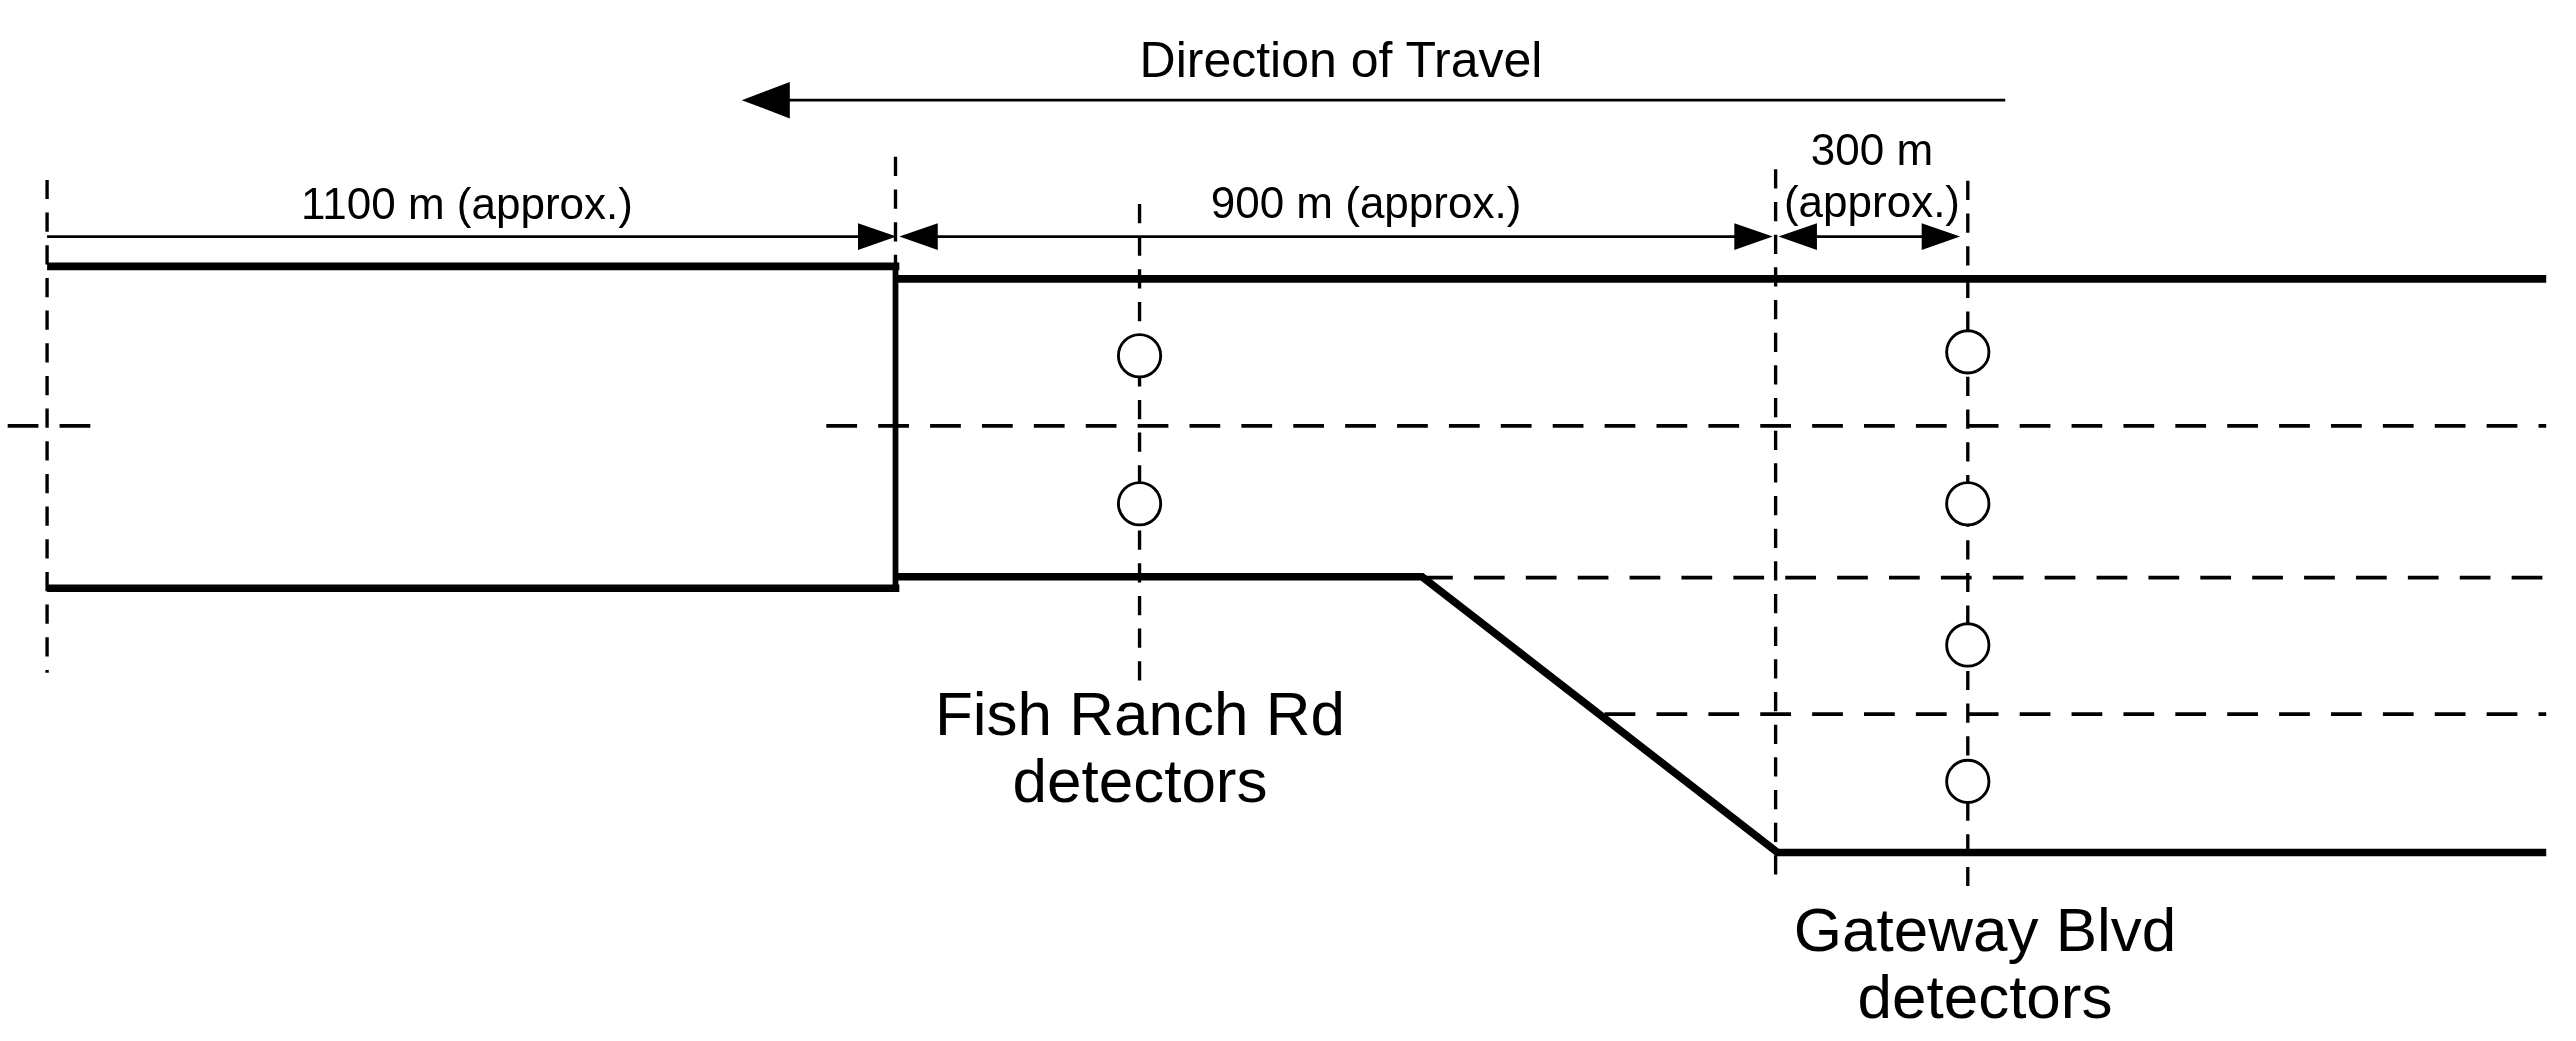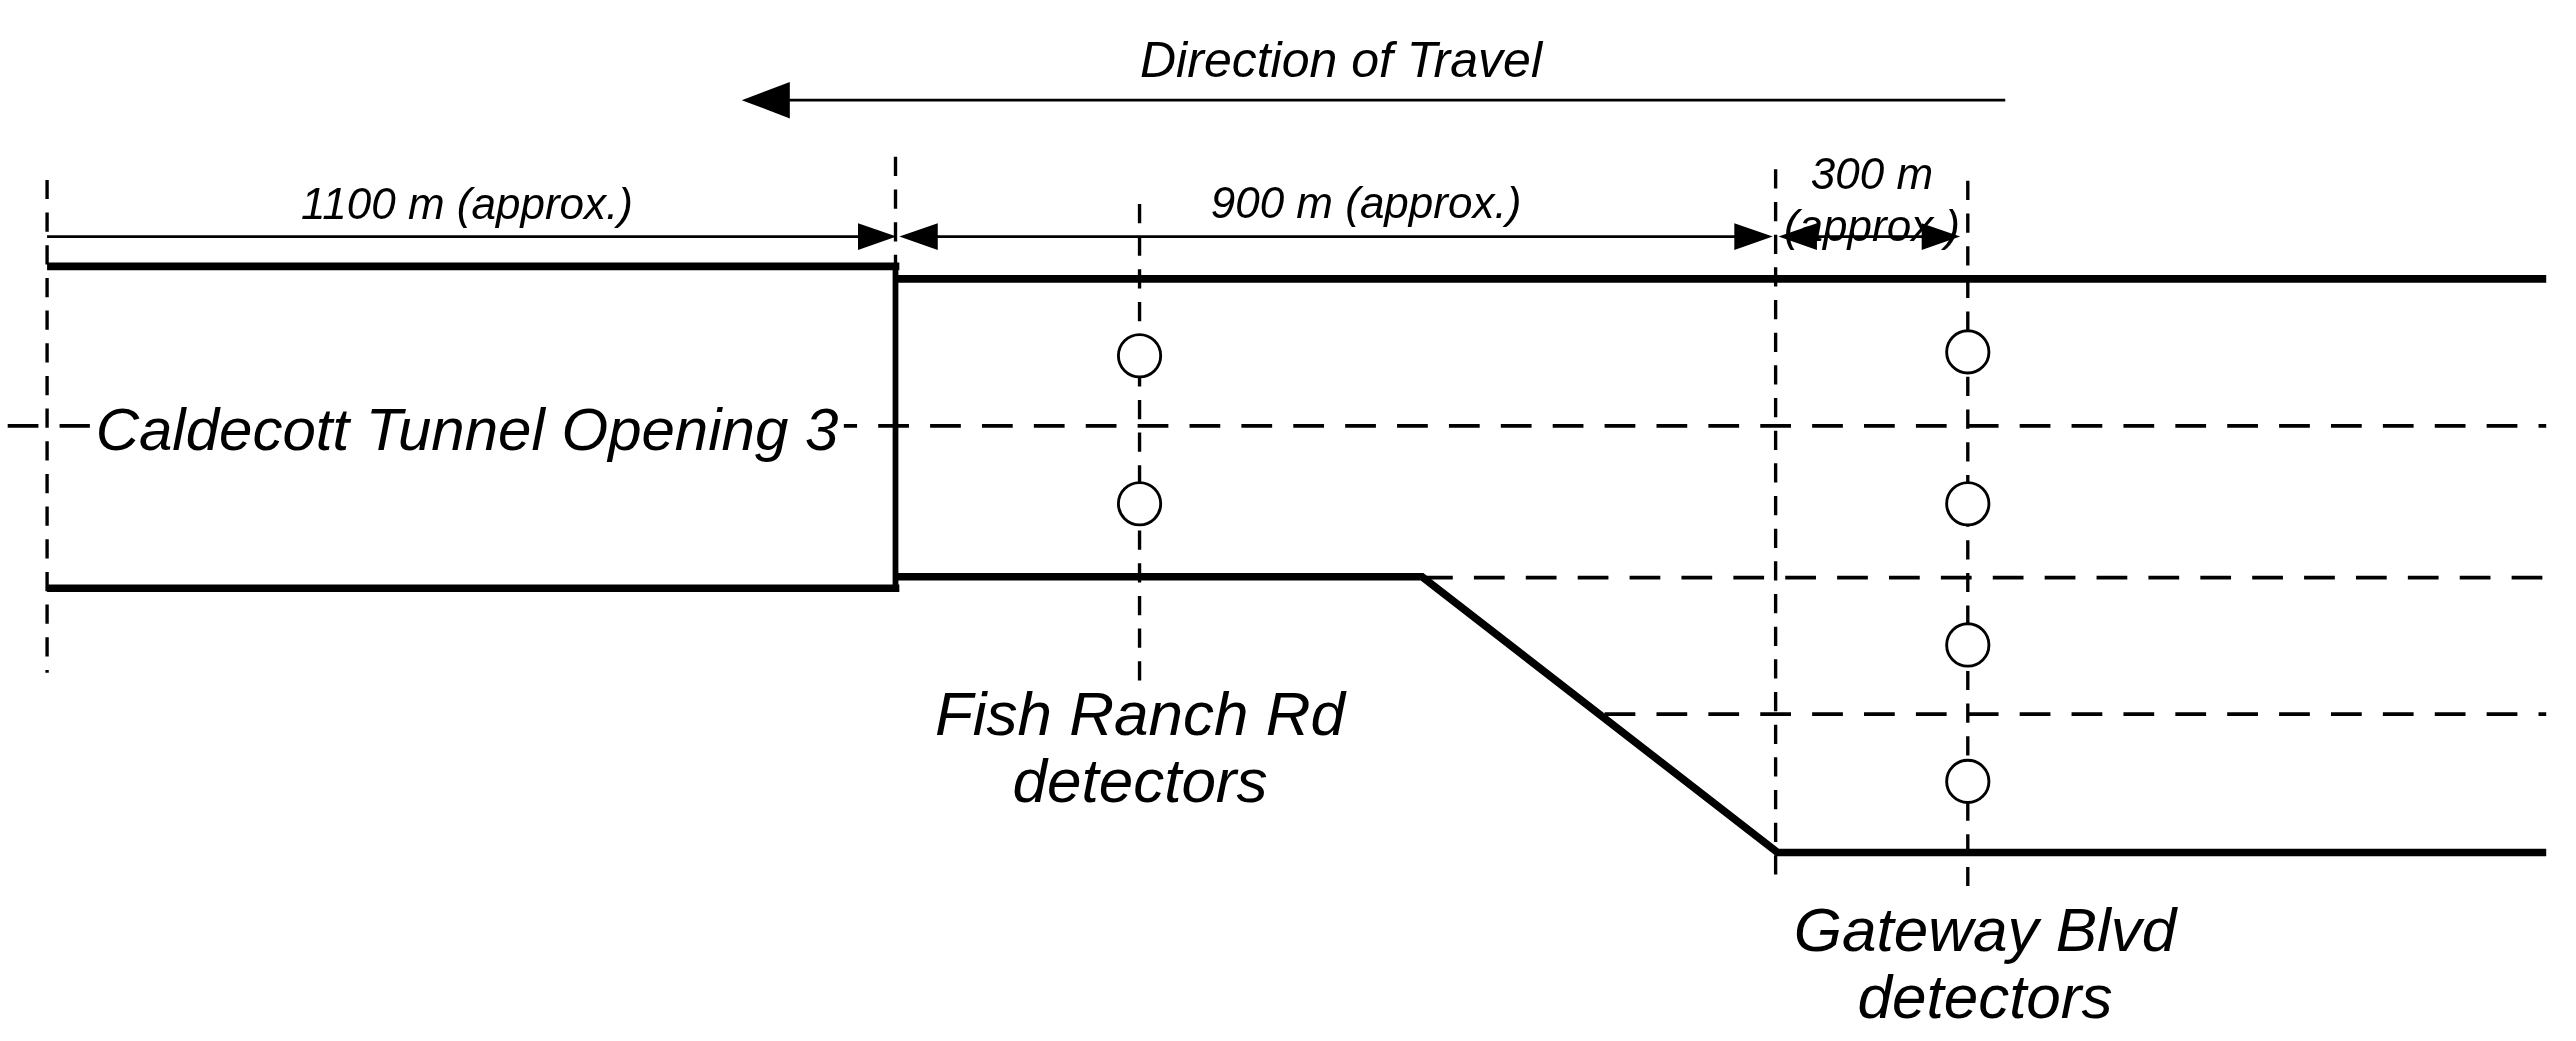--- a/index.html
+++ b/index.html
@@ -8,21 +8,20 @@
     background: #ffffff;
   }
   .canvas {
     position: relative;
     width: 2576px;
     height: 1042px;
     background: #ffffff;
     font-family: "Liberation Sans", sans-serif;
     color: #000000;
     overflow: hidden;
-    font-style: italic;
   }
   .linework {
     position: absolute;
     left: 0; top: 0;
     width: 2576px;
     height: 1042px;
   }
   .label {
     position: absolute;
     transform: translate(-50%, -50%);
@@ -86,26 +85,25 @@
     <circle cx="2048" cy="671" r="22" fill="#fff" stroke="#000" stroke-width="3"></circle>
     <circle cx="2048" cy="813" r="22" fill="#fff" stroke="#000" stroke-width="3"></circle>
   </svg>
 
   <div class="label direction-label" style="left:1341px; top:60px; background:transparent;">Direction of Travel</div>
 
   <div class="label dim-label" style="left:467px; top:204px; background:transparent;">1100 m (approx.)</div>
 
   <div class="label dim-label" style="left:1366px; top:203px; background:transparent;text-align:center;">900 m (approx.)</div>
 
-  <div class="label dim-label-2line multiline" style="left:1872px; top:176px; background:transparent;margin-top:24px;">
+  <div class="label dim-label-2line multiline" style="left:1872px; top:176px; background:transparent;">
     <div>300 m</div>
     <div>(approx.)</div>
   </div>
 
-  <div class="label tunnel-label" style="left:467px; top:429px;">Caldecott Tunnel Opening 3</div>
 
   <div class="label detector-label multiline" style="left:1140px; top:747px;">
     <div>Fish Ranch Rd</div>
     <div>detectors</div>
   </div>
 
   <div class="label detector-label multiline" style="left:1985px; top:963px;">
     <div>Gateway Blvd</div>
     <div>detectors</div>
   </div>

